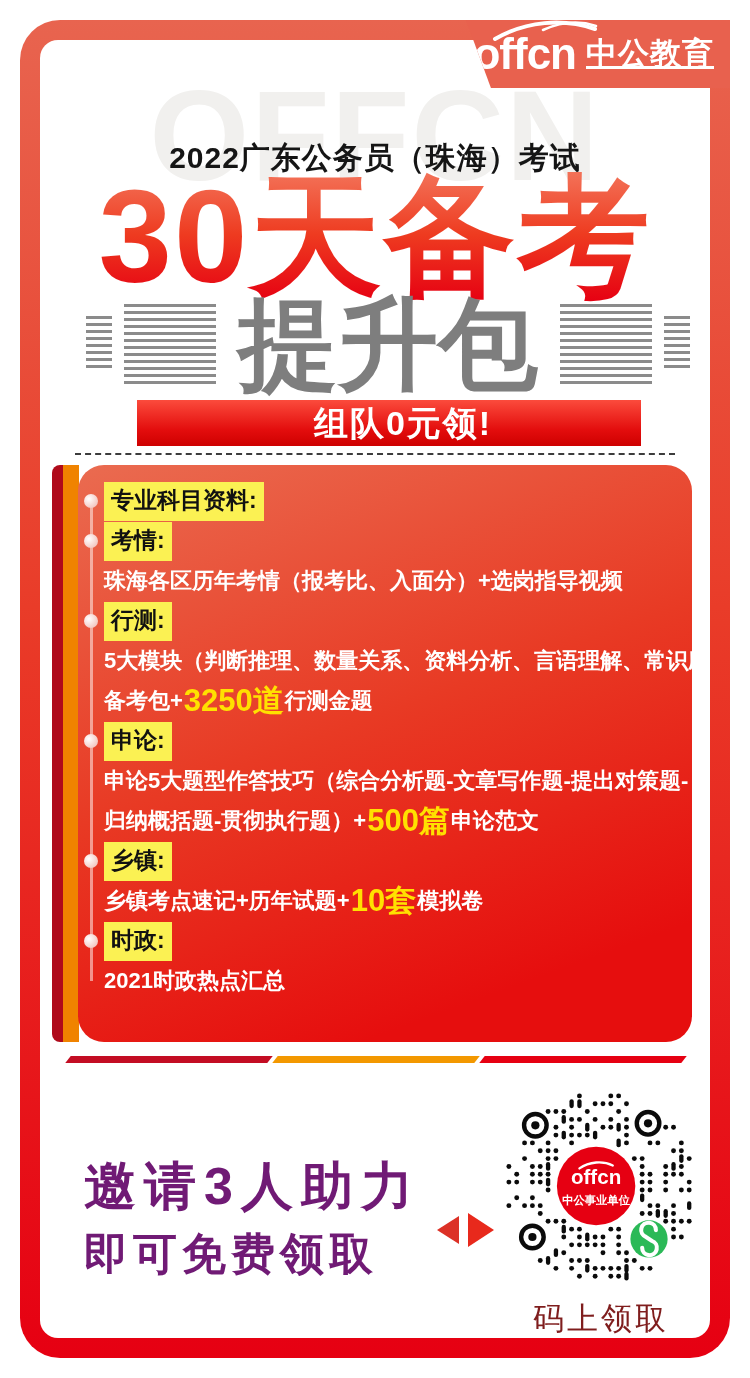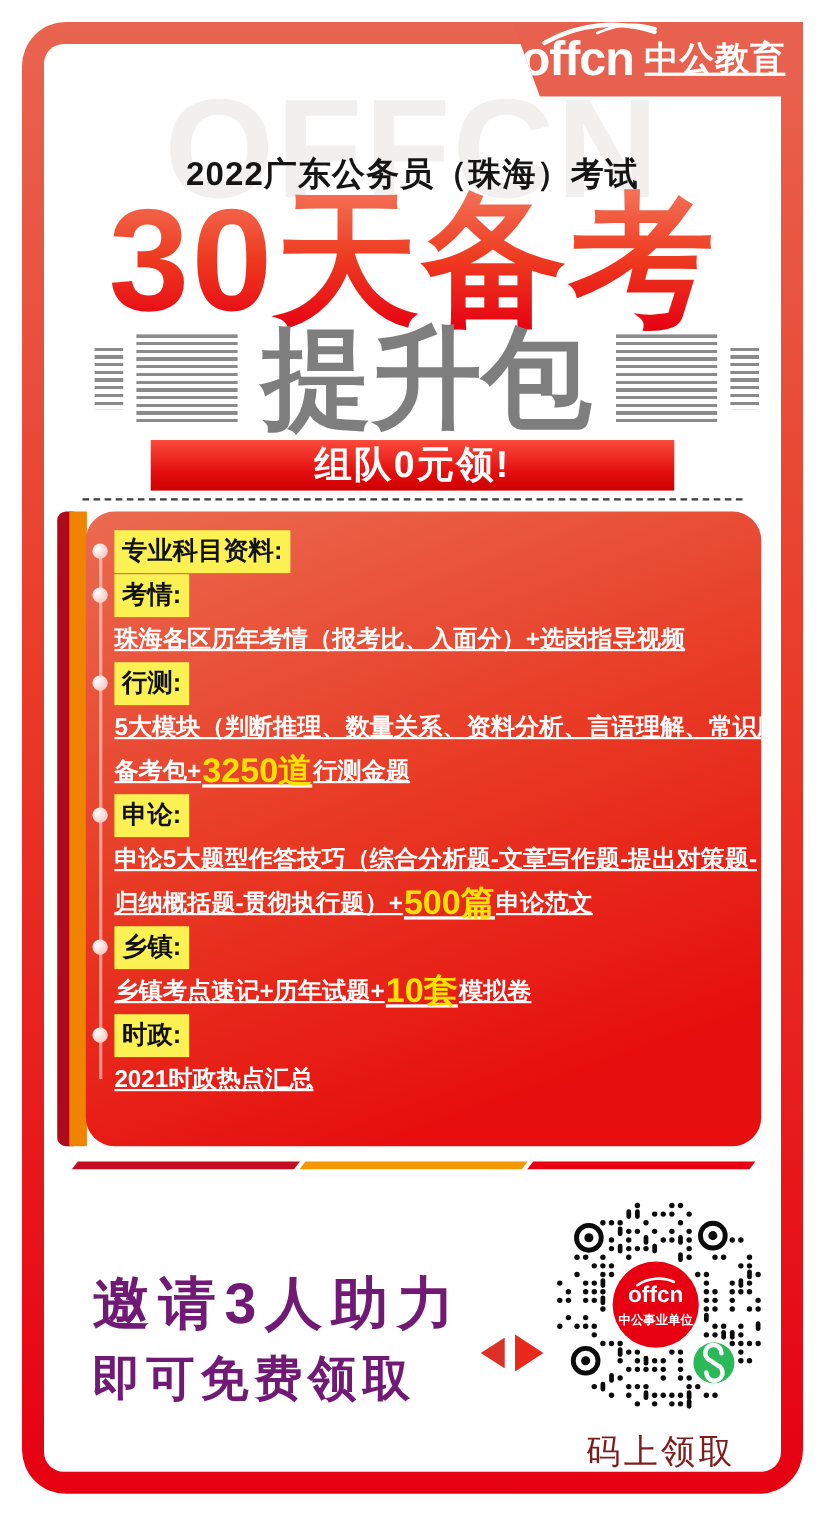--- a/index.html
+++ b/index.html
@@ -36,39 +36,39 @@
 
   
   .gray-row{position:absolute;left:0;top:296px;width:100%;display:flex;align-items:center;justify-content:center;z-index:1;padding-left:13px;}
   .stripes{background:repeating-linear-gradient(180deg,#8B8B8B 0 3px,#fff 3px 7px);}
   .stripes.small{width:26px;height:56px;}
   .stripes.big{width:92px;height:80px;margin:0 12px;}
   .gray-title{font-size:100px;line-height:96px;font-weight:600;color:#7E7E7E;margin:0 10px;}
 
   .ribbon{position:absolute;left:137px;top:400px;width:476px;height:46px;z-index:1;
           background:linear-gradient(180deg,#FB4B3C 0%,#E30D0D 65%,#CE0000 100%);
-          color:#fff;font-size:34px;font-weight:900;letter-spacing:2px;text-align:center;line-height:46px;}
+          color:#fff;font-size:34px;font-weight:900;letter-spacing:2px;text-align:center;line-height:46px;padding-left:28px;}
 
   .dashed{position:absolute;left:75px;top:453px;width:600px;border-top:2px dashed #3C3C3C;}
 
   
   .card-wrap{position:absolute;left:52px;top:465px;width:640px;height:577px;}
   .strip.dark{position:absolute;left:0;top:0;width:15px;height:100%;background:#AF0A1B;border-radius:8px 0 0 8px;}
   .strip.orange{position:absolute;left:11px;top:0;width:16px;height:100%;background:#F08300;}
   .card{position:absolute;left:26px;top:0;width:614px;height:100%;border-radius:26px;overflow:hidden;
         background:linear-gradient(160deg,#EA6B50 0%,#E83A24 45%,#E60E0E 85%);}
   .timeline{position:absolute;left:12px;top:36px;width:3px;height:480px;background:rgba(255,255,255,.5);}
   .sections{position:absolute;left:0;top:0;right:0;bottom:0;padding:16px 6px 0 26px;box-sizing:border-box;}
   .sec-row{height:40px;display:flex;align-items:center;position:relative;white-space:nowrap;}
   .label-row::before{content:"";position:absolute;left:-20px;top:13px;width:14px;height:14px;border-radius:50%;
                      background:radial-gradient(circle at 35% 35%,#ffffff,#EFB4AC);}
   .tag{background:#FBF153;color:#111;font-weight:700;font-size:23px;padding:3px 7px 5px;}
   .bluehl{background:linear-gradient(90deg,#2A10A0 0%,#7A5BE0 100%);color:#fff;font-weight:700;
           font-size:22px;padding:3px 9px 5px;}
-  .line{color:#fff;font-weight:700;font-size:22px;text-decoration:underline;}
+  .line{color:#fff;font-weight:700;font-size:22px;}
   .line .em{color:#FFE100;font-size:31px;font-weight:700;margin:14px 1px;}
 
   
   .tricolor{position:absolute;left:68px;top:1056px;width:616px;height:7px;display:flex;}
   .tricolor div{flex:1;margin-right:5px;transform:skewX(-38deg);}
   .tricolor .c1{background:#C30D23;}
   .tricolor .c2{background:#F39800;}
   .tricolor .c3{background:#E60012;margin-right:0;}
 
   

